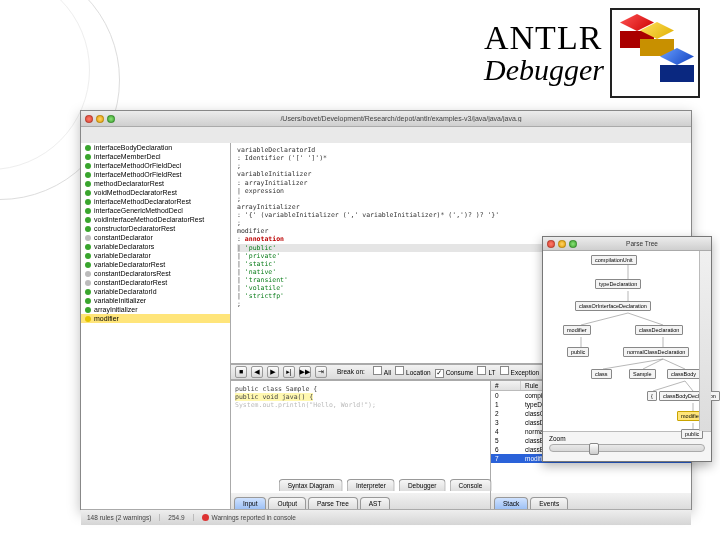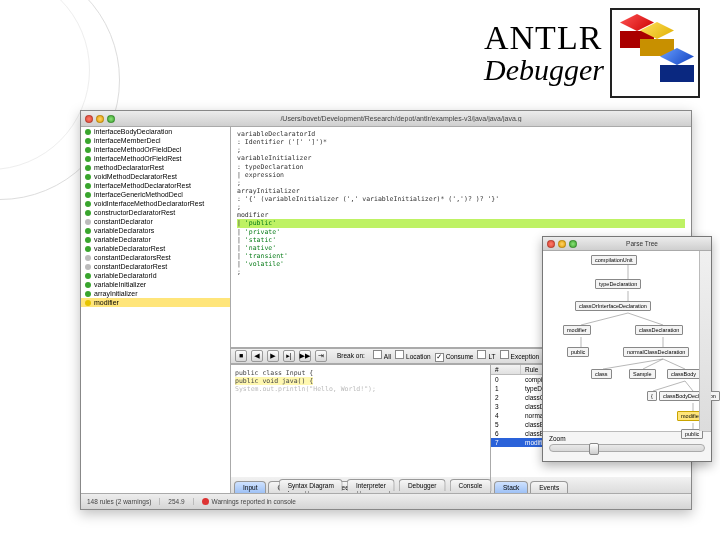--- a/index.html
+++ b/index.html
@@ -28,32 +28,32 @@
   .c-blue .front { background: #0a2880; }
   
   .app-window { position: absolute; left: 80px; top: 110px; width: 612px; height: 400px; border: 1px solid #888; background: #e9e9e9; box-shadow: 0 4px 12px rgba(0,0,0,.25); }
   .titlebar { height: 16px; background: linear-gradient(#ececec,#cfcfcf); border-bottom: 1px solid #aaa; display: flex; align-items: center; padding: 0 4px; }
   .traffic { display: flex; gap: 3px; }
   .traffic span { width: 8px; height: 8px; border-radius: 50%; display: inline-block; border: 1px solid rgba(0,0,0,.2); }
   .tl-close { background: radial-gradient(#ff7b6b,#d43); }
   .tl-min  { background: radial-gradient(#ffd36b,#e5a100); }
   .tl-max  { background: radial-gradient(#8de27a,#3aa52e); }
   .win-path { flex: 1; text-align: center; color: #444; font-size: 7px; overflow: hidden; white-space: nowrap; }
-  .body { display: flex; height: calc(100% - 16px - 16px); }
+  .body { display: flex; height: calc(100% - 16px - 16px); margin-top: 16px; }
   .sidebar { width: 150px; border-right: 1px solid #aaa; background: #fff; overflow: auto; }
   .rule-list { list-style: none; }
   .rule-list li { display: flex; align-items: center; gap: 3px; padding: 1px 4px; cursor: default; white-space: nowrap; }
   .rule-list li.selected { background: #ffe57a; }
   .dot { width: 6px; height: 6px; border-radius: 50%; display: inline-block; flex-shrink: 0; }
   .dot.green { background: #3aa52e; }
   .dot.gray { background: #bbb; }
   .dot.y { background: #e5c400; }
   .main { flex: 1; display: flex; flex-direction: column; }
   .editor { flex: 2 1 0; background: #fff; border-bottom: 1px solid #aaa; padding: 3px 6px; font-family: Menlo, Monaco, monospace; font-size: 6.5px; color: #333; overflow: hidden; line-height: 1.25; position: relative; }
-  .editor .hl { background: #bef264; }
+  .editor .hl { background: #e5e5e5; }
   .editor .kw-red { color: #b00; font-weight: bold; }
   .editor .kw-green { color: #0a7d1a; }
   .debug-tools { height: 16px; background: linear-gradient(#f2f2f2,#dcdcdc); border-top: 1px solid #aaa; border-bottom: 1px solid #aaa; display: flex; align-items: center; gap: 4px; padding: 0 4px; font-size: 6.5px; }
   .icon-btn { width: 12px; height: 12px; background: linear-gradient(#fdfdfd,#d8d8d8); border: 1px solid #999; border-radius: 2px; display: inline-flex; align-items: center; justify-content: center; font-size: 7px; }
   .check { width: 9px; height: 9px; border: 1px solid #888; background: #fff; display: inline-flex; align-items: center; justify-content: center; font-size: 7px; margin: 0 2px 0 4px; }
   .lower { flex: 1.2 1 0; display: flex; border-top: 1px solid #aaa; }
   .lower-left { width: 260px; display: flex; flex-direction: column; border-right: 1px solid #aaa; }
   .lower-left .code { flex: 1; background: #fff; padding: 4px; font-family: Menlo, monospace; font-size: 6.5px; color: #444; }
   .lower-left .hl2 { background: #fff8b0; }
   .lower-tabs { height: 16px; background: linear-gradient(#f2f2f2,#dcdcdc); display: flex; gap: 0; padding: 0 3px; align-items: flex-end; }
@@ -211,53 +211,55 @@
         </ul>
     </div>
 
     <div class="main">
       <div class="editor" id="editor">
           <div>variableDeclaratorId</div>
           <div>    :   Identifier ('[' ']')*</div>
           <div>    ;</div>
           <div></div>
           <div>variableInitializer</div>
-          <div>    :   typeDeclaration</div>
+          <div>    :   arrayInitializer</div>
           <div>    |   expression</div>
           <div>    ;</div>
           <div></div>
           <div>arrayInitializer</div>
           <div>    :   '{' (variableInitializer (',' variableInitializer)* (',')? )? '}'</div>
           <div>    ;</div>
           <div></div>
           <div>modifier</div>
+          <div><span>    :   </span><span class="kw-red">annotation</span></div>
           <div class="hl"><span>    |   </span><span class="kw-green">'public'</span></div>
           <div><span>    |   </span><span class="kw-green">'private'</span></div>
           <div><span>    |   </span><span class="kw-green">'static'</span></div>
           <div><span>    |   </span><span class="kw-green">'native'</span></div>
           <div><span>    |   </span><span class="kw-green">'transient'</span></div>
           <div><span>    |   </span><span class="kw-green">'volatile'</span></div>
+          <div><span>    |   </span><span class="kw-green">'strictfp'</span></div>
           <div>    ;</div>
         </div>
 
       <div class="debug-tools">
         <span class="icon-btn">■</span>
         <span class="icon-btn">◀</span>
         <span class="icon-btn">▶</span>
         <span class="icon-btn">▸|</span>
         <span class="icon-btn">▶▶</span>
         <span class="icon-btn">⇥</span>
         <span style="margin-left:6px">Break on:</span>
         <span id="breakopts"><span class="check"></span><span>All</span><span class="check"></span><span>Location</span><span class="check">✓</span><span>Consume</span><span class="check"></span><span>LT</span><span class="check"></span><span>Exception</span></span>
       </div>
 
       <div class="lower">
         <div class="lower-left">
           <div class="code">
-            <div>public class Input {</div>
+            <div>public class Sample {</div>
             <div><span class="hl2">  public void java() {</span></div>
             <div style="color:#bbb">    System.out.println("Hello, World!");</div>
           </div>
           <div class="lower-tabs" id="tabs-left">
               <div class="tab blu">Input</div>
               <div class="tab">Output</div>
               <div class="tab">Parse Tree</div>
               <div class="tab">AST</div>
             </div>
         </div>

